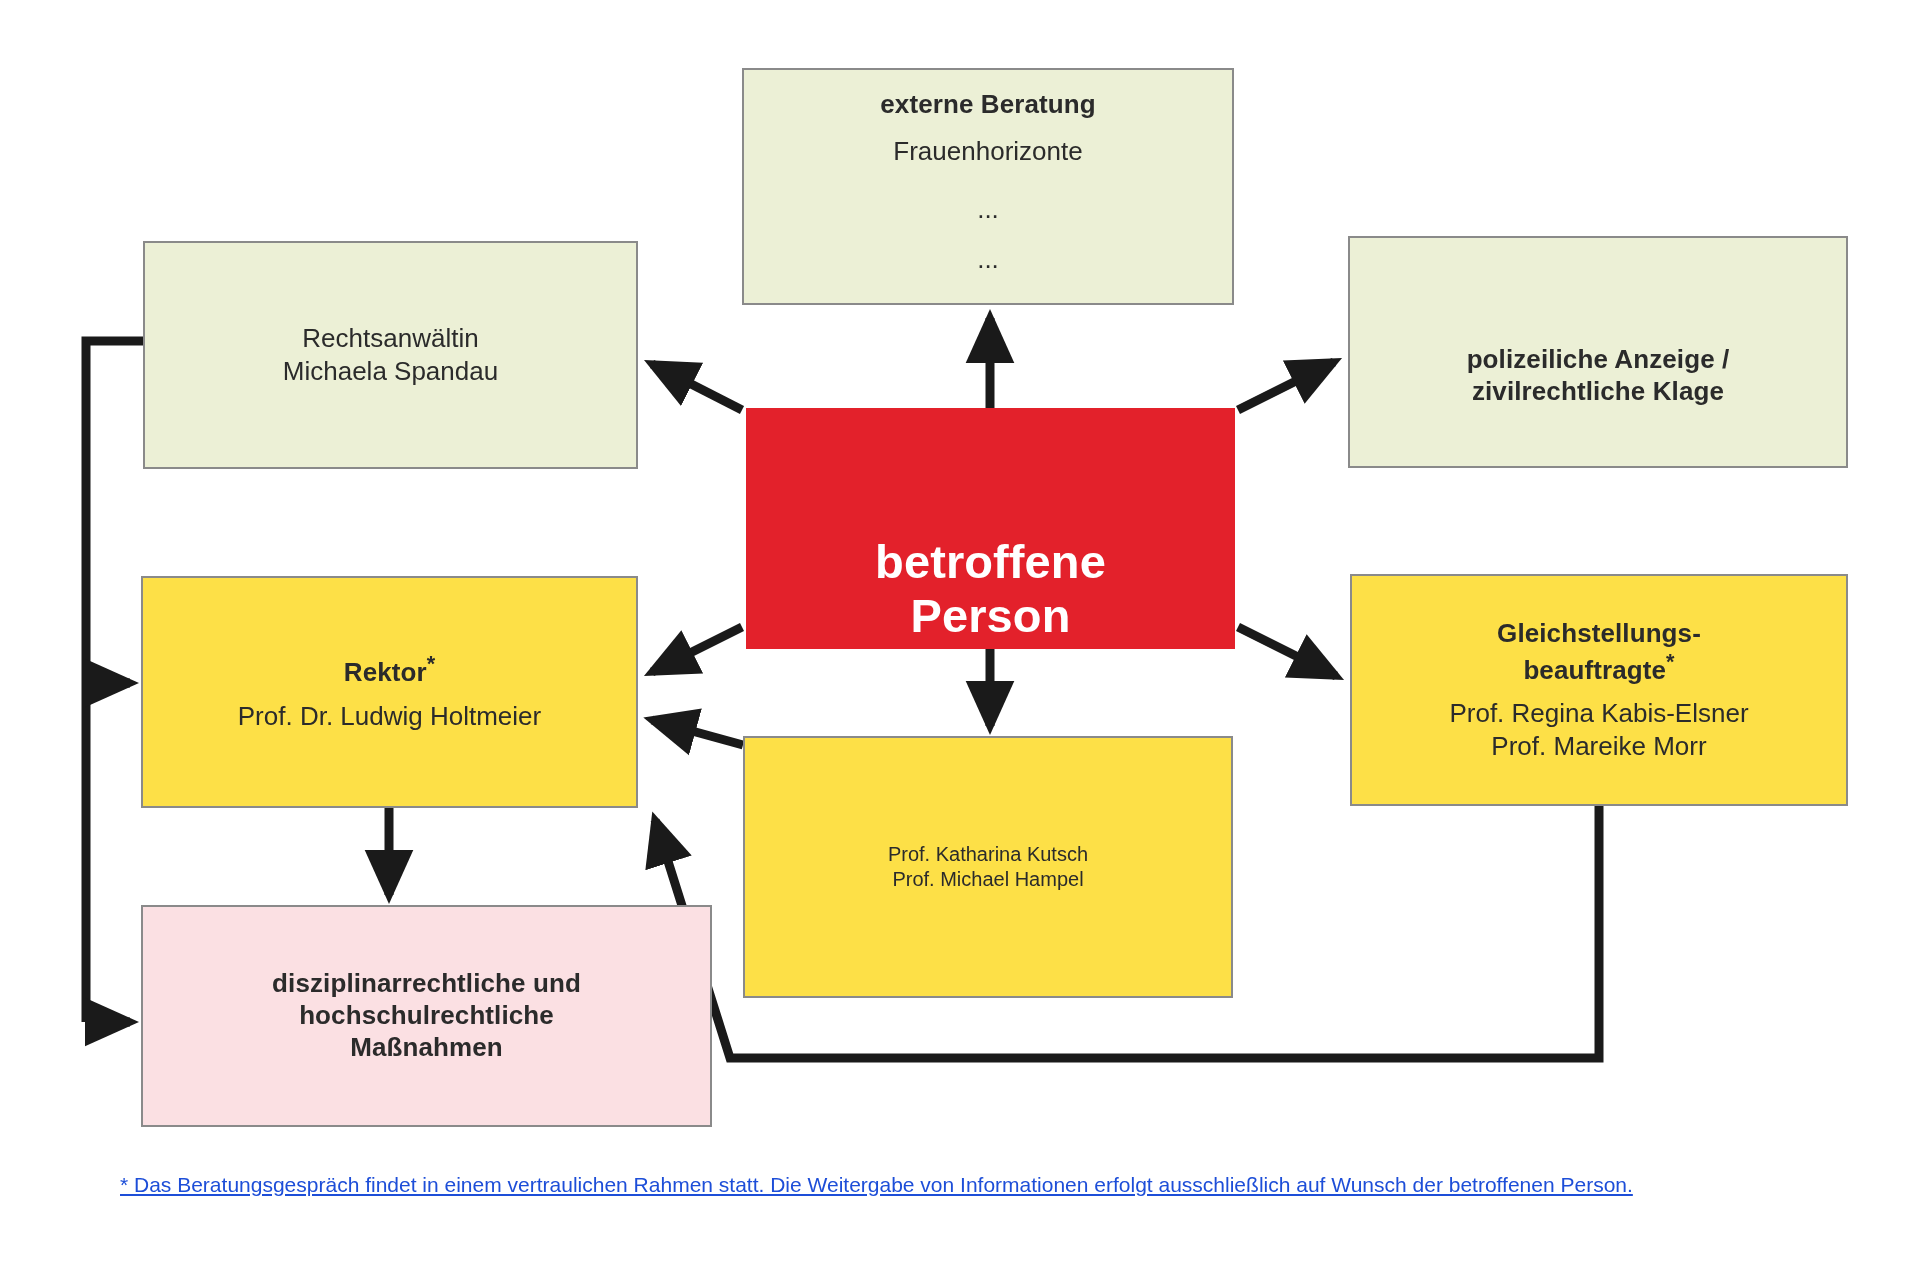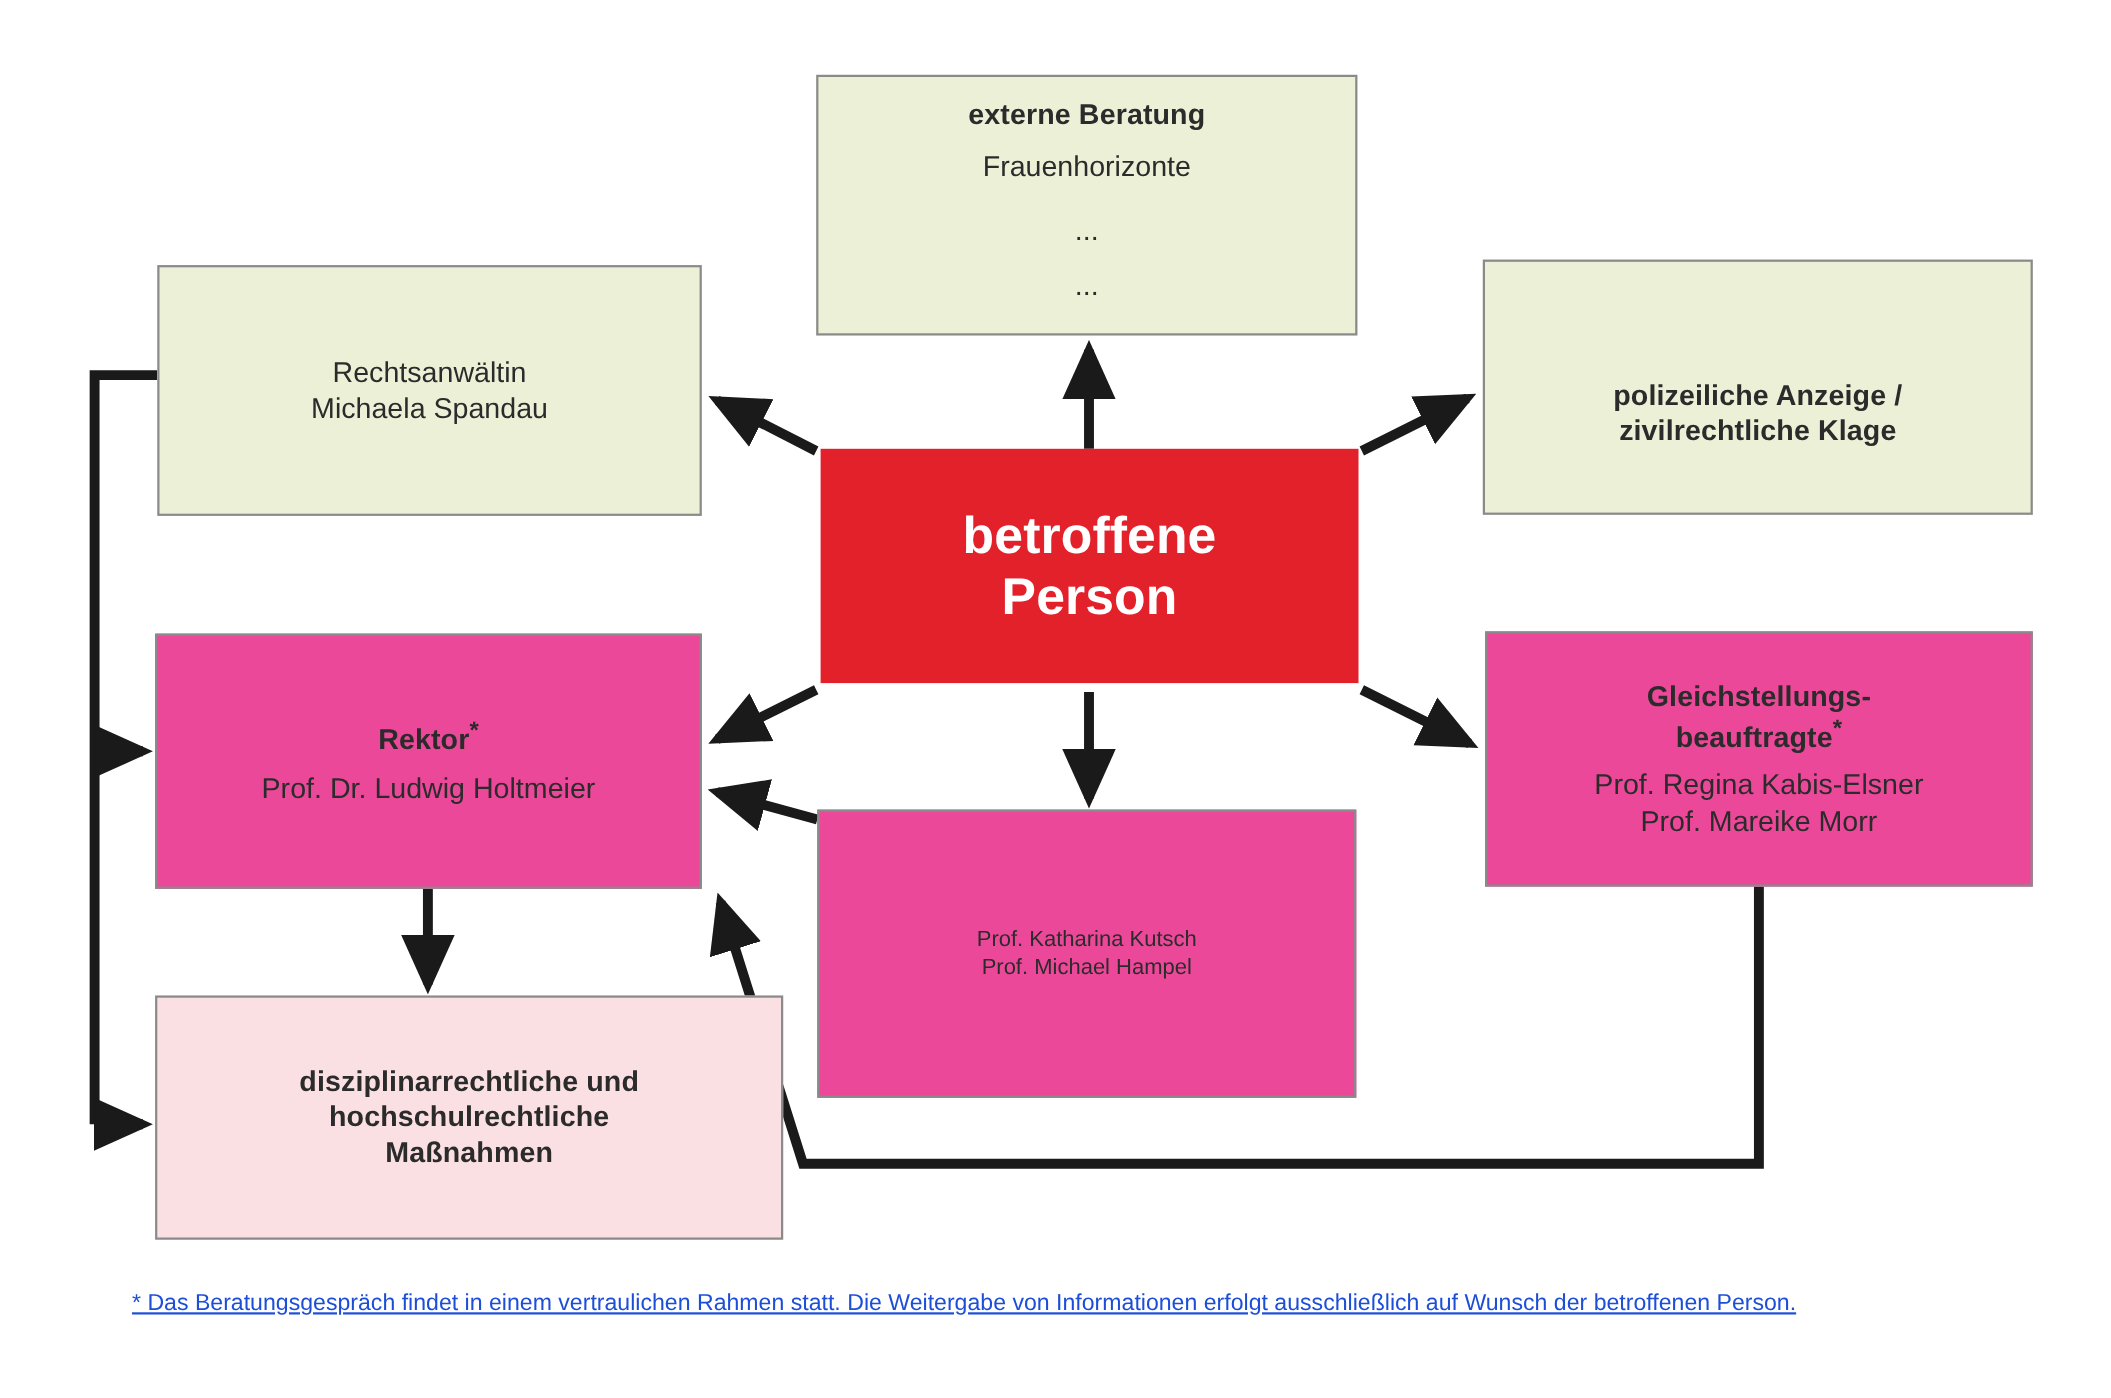--- a/index.html
+++ b/index.html
@@ -44,21 +44,21 @@
     letter-spacing: 0.1px;
   }
   .node .sub {
     line-height: 1.26;
     font-weight: normal;
   }
   .node .sub-line { display: block; }
 
   
   .green  { background: #ecf0d6; }
-  .blue   { background: #ec4899; }
+  .blue   { background: #fde047; }
   .pink   { background: #fbe0e3; }
   .center-red {
     background: #e3212b;
     border: none;
     color: #ffffff;
   }
   .center-red .title {
     font-size: 47px;
     font-weight: bold;
     line-height: 1.16;
@@ -70,21 +70,21 @@
   #node-externe-beratung .sub { font-size: 26px; }
   #node-externe-beratung .dots { font-size: 26px; margin-top: 18px; line-height: 1.9; }
 
   #node-vertrauensanwaeltin { left: 143px; top: 241px; width: 495px; height: 228px; }
   #node-vertrauensanwaeltin .title { font-size: 26px; margin-bottom: 12px; }
   #node-vertrauensanwaeltin .sub { font-size: 26px; }
 
   #node-polizeiliche-anzeige { left: 1348px; top: 236px; width: 500px; height: 232px; }
   #node-polizeiliche-anzeige .title { font-size: 26px; margin-top: 48px; }
 
-  #node-betroffene-person { left: 746px; top: 408px; width: 489px; height: 213px; }
+  #node-betroffene-person { left: 746px; top: 408px; width: 489px; height: 241px; justify-content: flex-end; }
 
   #node-rektor { left: 141px; top: 576px; width: 497px; height: 232px; }
   #node-rektor .title { font-size: 26px; margin-bottom: 12px; }
   #node-rektor .sub { font-size: 26px; }
 
   #node-gleichstellung { left: 1350px; top: 574px; width: 498px; height: 232px; }
   #node-gleichstellung .title { font-size: 26px; margin-bottom: 10px; }
   #node-gleichstellung .sub { font-size: 26px; }
 
   #node-ansprechpersonen { left: 743px; top: 736px; width: 490px; height: 262px; }

